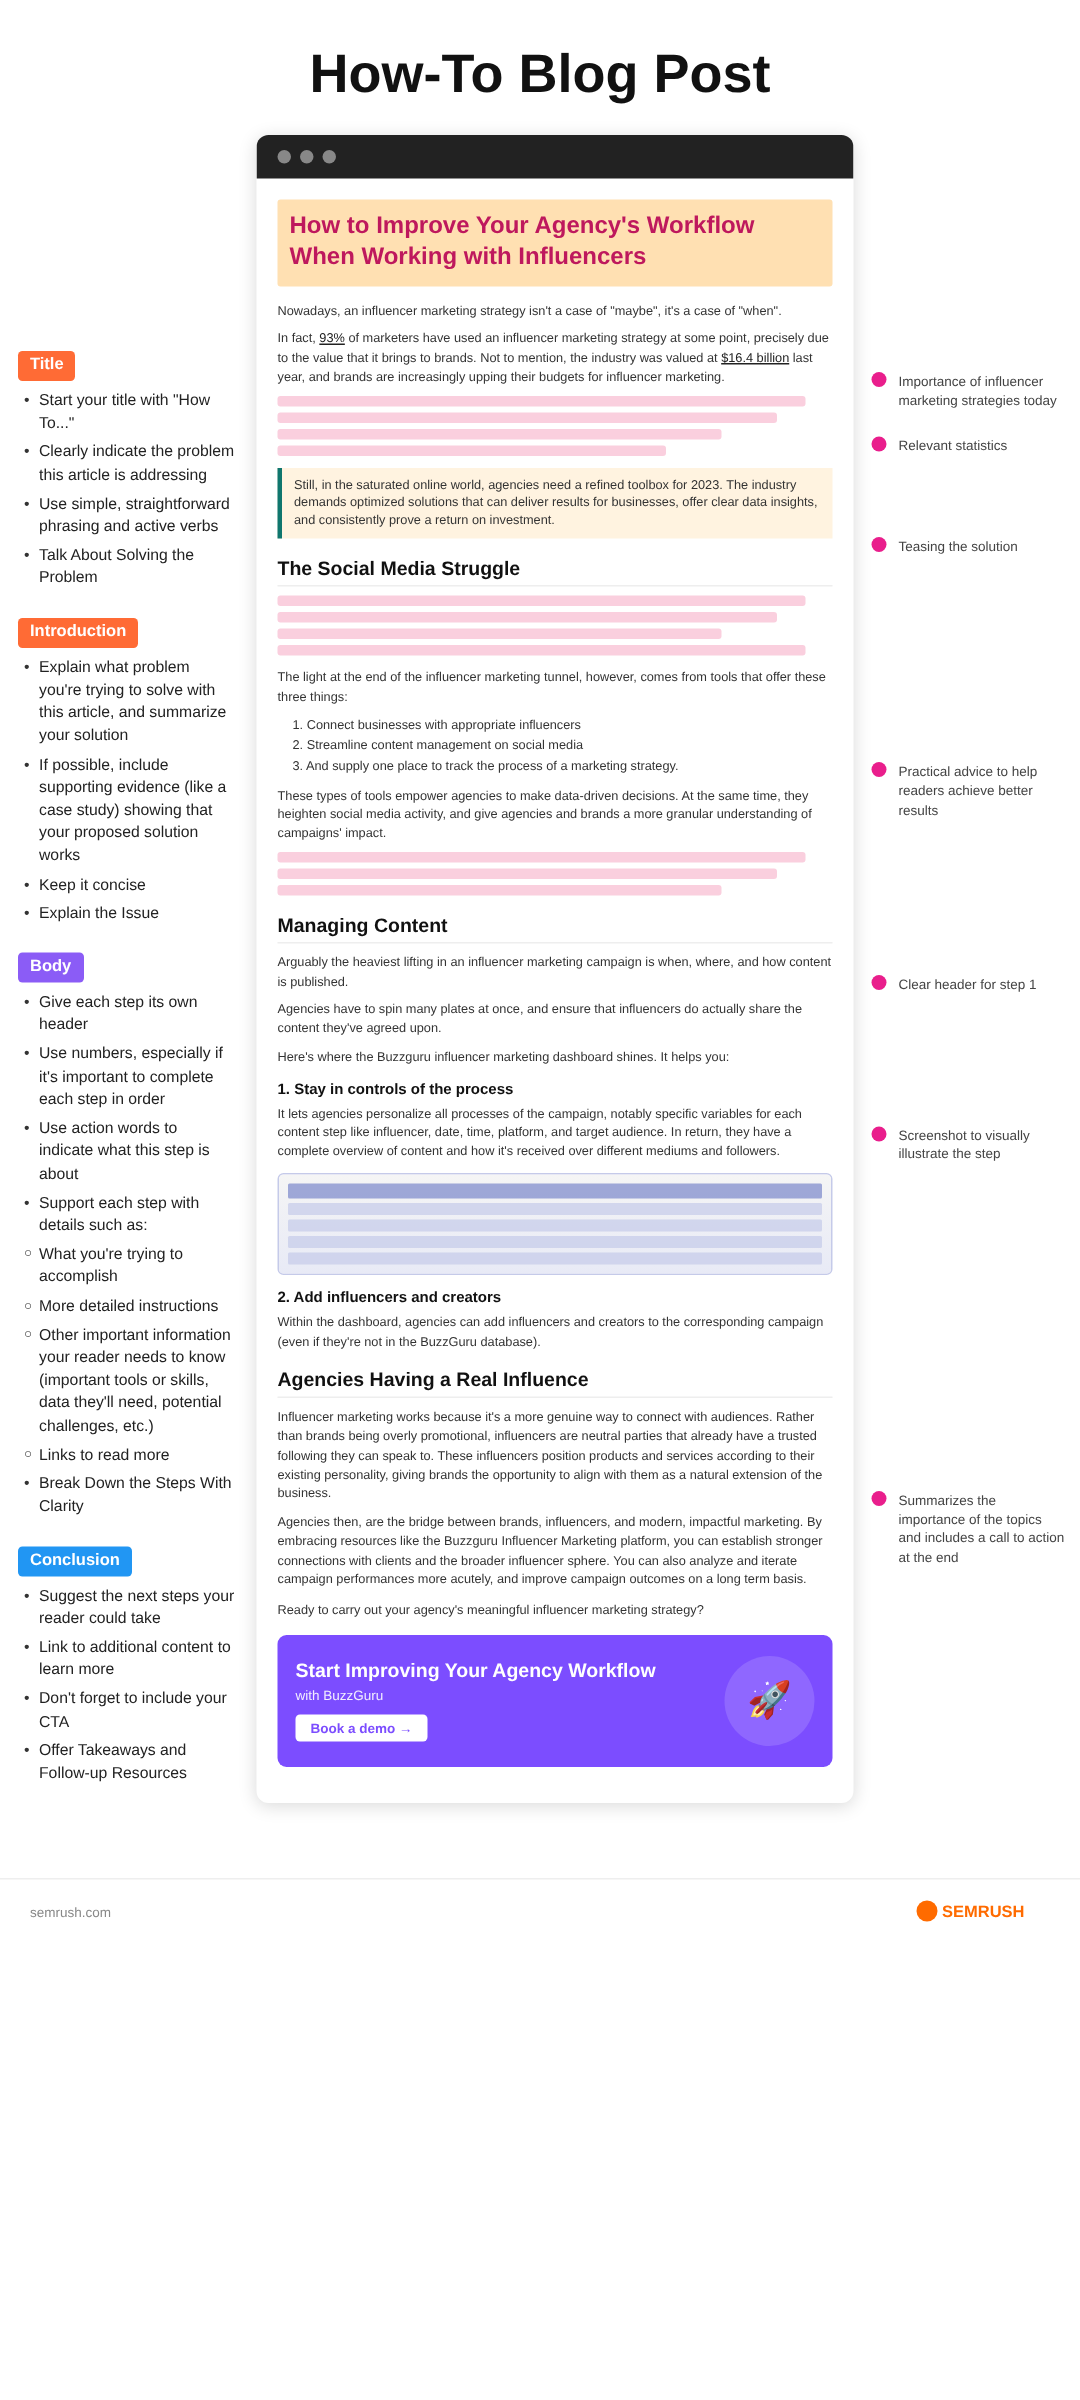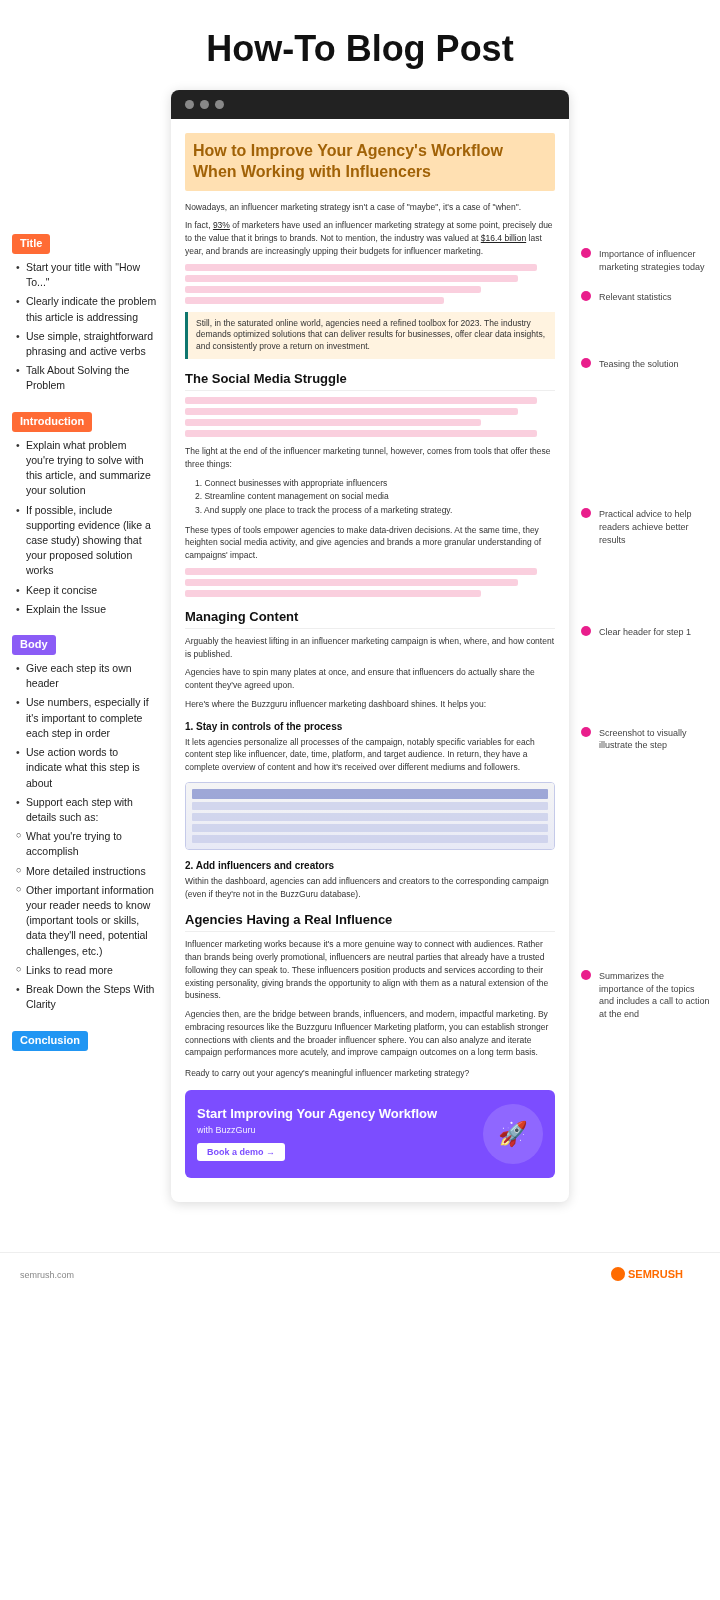--- a/index.html
+++ b/index.html
@@ -93,21 +93,21 @@
     }
     .blog-inner {
       padding: 14px 14px 14px;
       font-family: Arial, sans-serif;
       font-size: 10px;
     }
     .blog-title {
       background: #ffe0b2;
       font-size: 16px;
       font-weight: 900;
-      color: #a16207;
+      color: #be185d;
       padding: 8px 8px;
       line-height: 1.3;
       margin-bottom: 10px;
       border-radius: 2px;
     }
     .blog-body-text {
       font-size: 8.5px;
       color: #333;
       line-height: 1.5;
       margin-bottom: 6px;
@@ -283,21 +283,21 @@
       color: #888;
       font-family: Arial, sans-serif;
     }
     .mt8 { margin-top: 8px; }
 
     
     .ann-importance { margin-top: 158px; }
     .ann-statistics { margin-top: 18px; }
     .ann-teasing { margin-top: 54px; }
     .ann-practical { margin-top: 138px; }
-    .ann-clear-header { margin-top: 80px; text-align: right; }
+    .ann-clear-header { margin-top: 104px; text-align: right; }
     .ann-screenshot { margin-top: 88px; }
     .ann-summarizes { margin-top: 218px; }
 
     .left-title-section { margin-top: 130px; }
   </style>
 </head>
 <body>
 
 <h1 class="page-title">How-To Blog Post</h1>
 
@@ -328,20 +328,26 @@
         <li style="padding-left:10px">Use action words to indicate what this step is about</li>
         <li>Support each step with details such as:</li>
         <li class="sub-item">What you're trying to accomplish</li>
         <li class="sub-item">More detailed instructions</li>
         <li class="sub-item">Other important information your reader needs to know (important tools or skills, data they'll need, potential challenges, etc.)</li>
         <li class="sub-item">Links to read more</li>
         <li>Break Down the Steps With Clarity</li>
       </ul>
 
       <span class="section-label label-conclusion">Conclusion</span>
+      <ul>
+        <li>Suggest the next steps your reader could take</li>
+        <li>Link to additional content to learn more</li>
+        <li>Don't forget to include your CTA</li>
+        <li>Offer Takeaways and Follow-up Resources</li>
+      </ul>
     </div>
   </div>
 
   <div class="center-content">
     <div class="blog-window">
       <div class="window-bar">
         <div class="window-dot"></div>
         <div class="window-dot"></div>
         <div class="window-dot"></div>
       </div>

